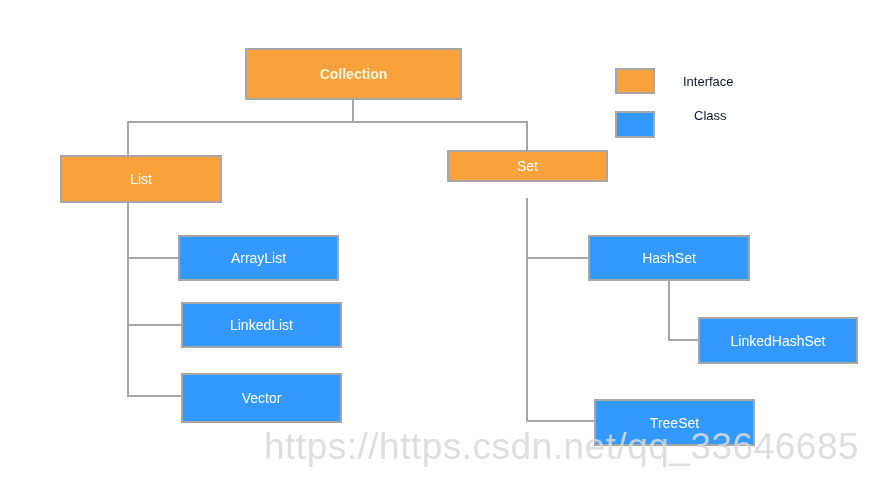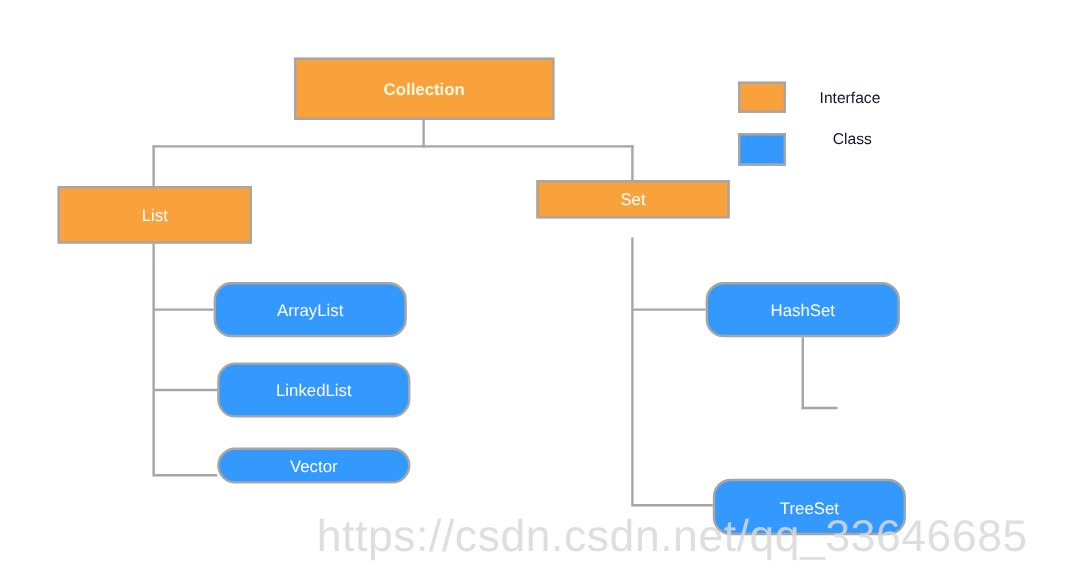--- a/index.html
+++ b/index.html
@@ -29,21 +29,21 @@
     position: absolute;
     display: flex;
     align-items: center;
     justify-content: center;
     border: 2px solid var(--color-border, #a6a6a6);
     z-index: 2;
     font-size: 14px;
     color: var(--color-node_text, #ffffff);
   }
   .node.interface { background: var(--color-interface, #f9a23c); font-size: 14px; }
-  .node.class     { background: var(--color-class, #3399fe); border-radius: 15px; }
+  .node.class     { background: var(--color-class, #3399fe); }
   .node.root      { font-weight: bold; color: var(--color-root_text, #fdf6dc); }
 
   .swatch {
     position: absolute;
     border: 2px solid var(--color-border, #a6a6a6);
     z-index: 2;
   }
   .swatch.interface { background: var(--color-interface, #f9a23c); }
   .swatch.class     { background: var(--color-class, #3399fe); }
 
@@ -97,36 +97,37 @@
 
     <line x1="669" y1="281" x2="669" y2="341"></line>
 
     <line x1="668" y1="340" x2="698" y2="340"></line>
 
     <line x1="527" y1="421" x2="594" y2="421"></line>
   </svg>
 
   <div class="node interface root" style="left:245px; top:48px; width:217px; height:52px;">Collection</div>
 
-  <div class="node interface" style="left:48px; top:155px; width:162px; height:48px;">List</div>
+  <div class="node interface" style="left:60px; top:155px; width:162px; height:48px;">List</div>
 
   <div class="node interface" style="left:447px; top:150px; width:161px; height:32px;">Set</div>
 
   <div class="node class" style="left:178px; top:235px; width:161px; height:46px;">ArrayList</div>
 
   <div class="node class" style="left:181px; top:302px; width:161px; height:46px;text-align:right;">LinkedList</div>
 
-  <div class="node class" style="left:181px; top:373px; width:161px; height:30px;">Vector</div>
+  <div class="node class" style="left:181px; top:373px; width:161px; height:50px;">Vector</div>
 
   <div class="node class" style="left:588px; top:235px; width:162px; height:46px;">HashSet</div>
 
+  <div class="node class" style="left:698px; top:317px; width:160px; height:47px;">LinkedHashSet</div>
 
   <div class="node class" style="left:594px; top:399px; width:161px; height:47px;">TreeSet</div>
 
   <span class="swatch interface" style="left:615px; top:68px; width:40px; height:26px;"></span>
   <span class="legend-label" style="left:683px; top:74px;">Interface</span>
 
   <span class="swatch class" style="left:615px; top:111px; width:40px; height:27px;"></span>
   <span class="legend-label" style="left:694px; top:108px;">Class</span>
 
-  <div class="watermark">https://csdn.csdn.net/qq_33646685</div>
+  <div class="watermark">https://https.csdn.net/qq_33646685</div>
 
 </div>
 
 </body></html>

